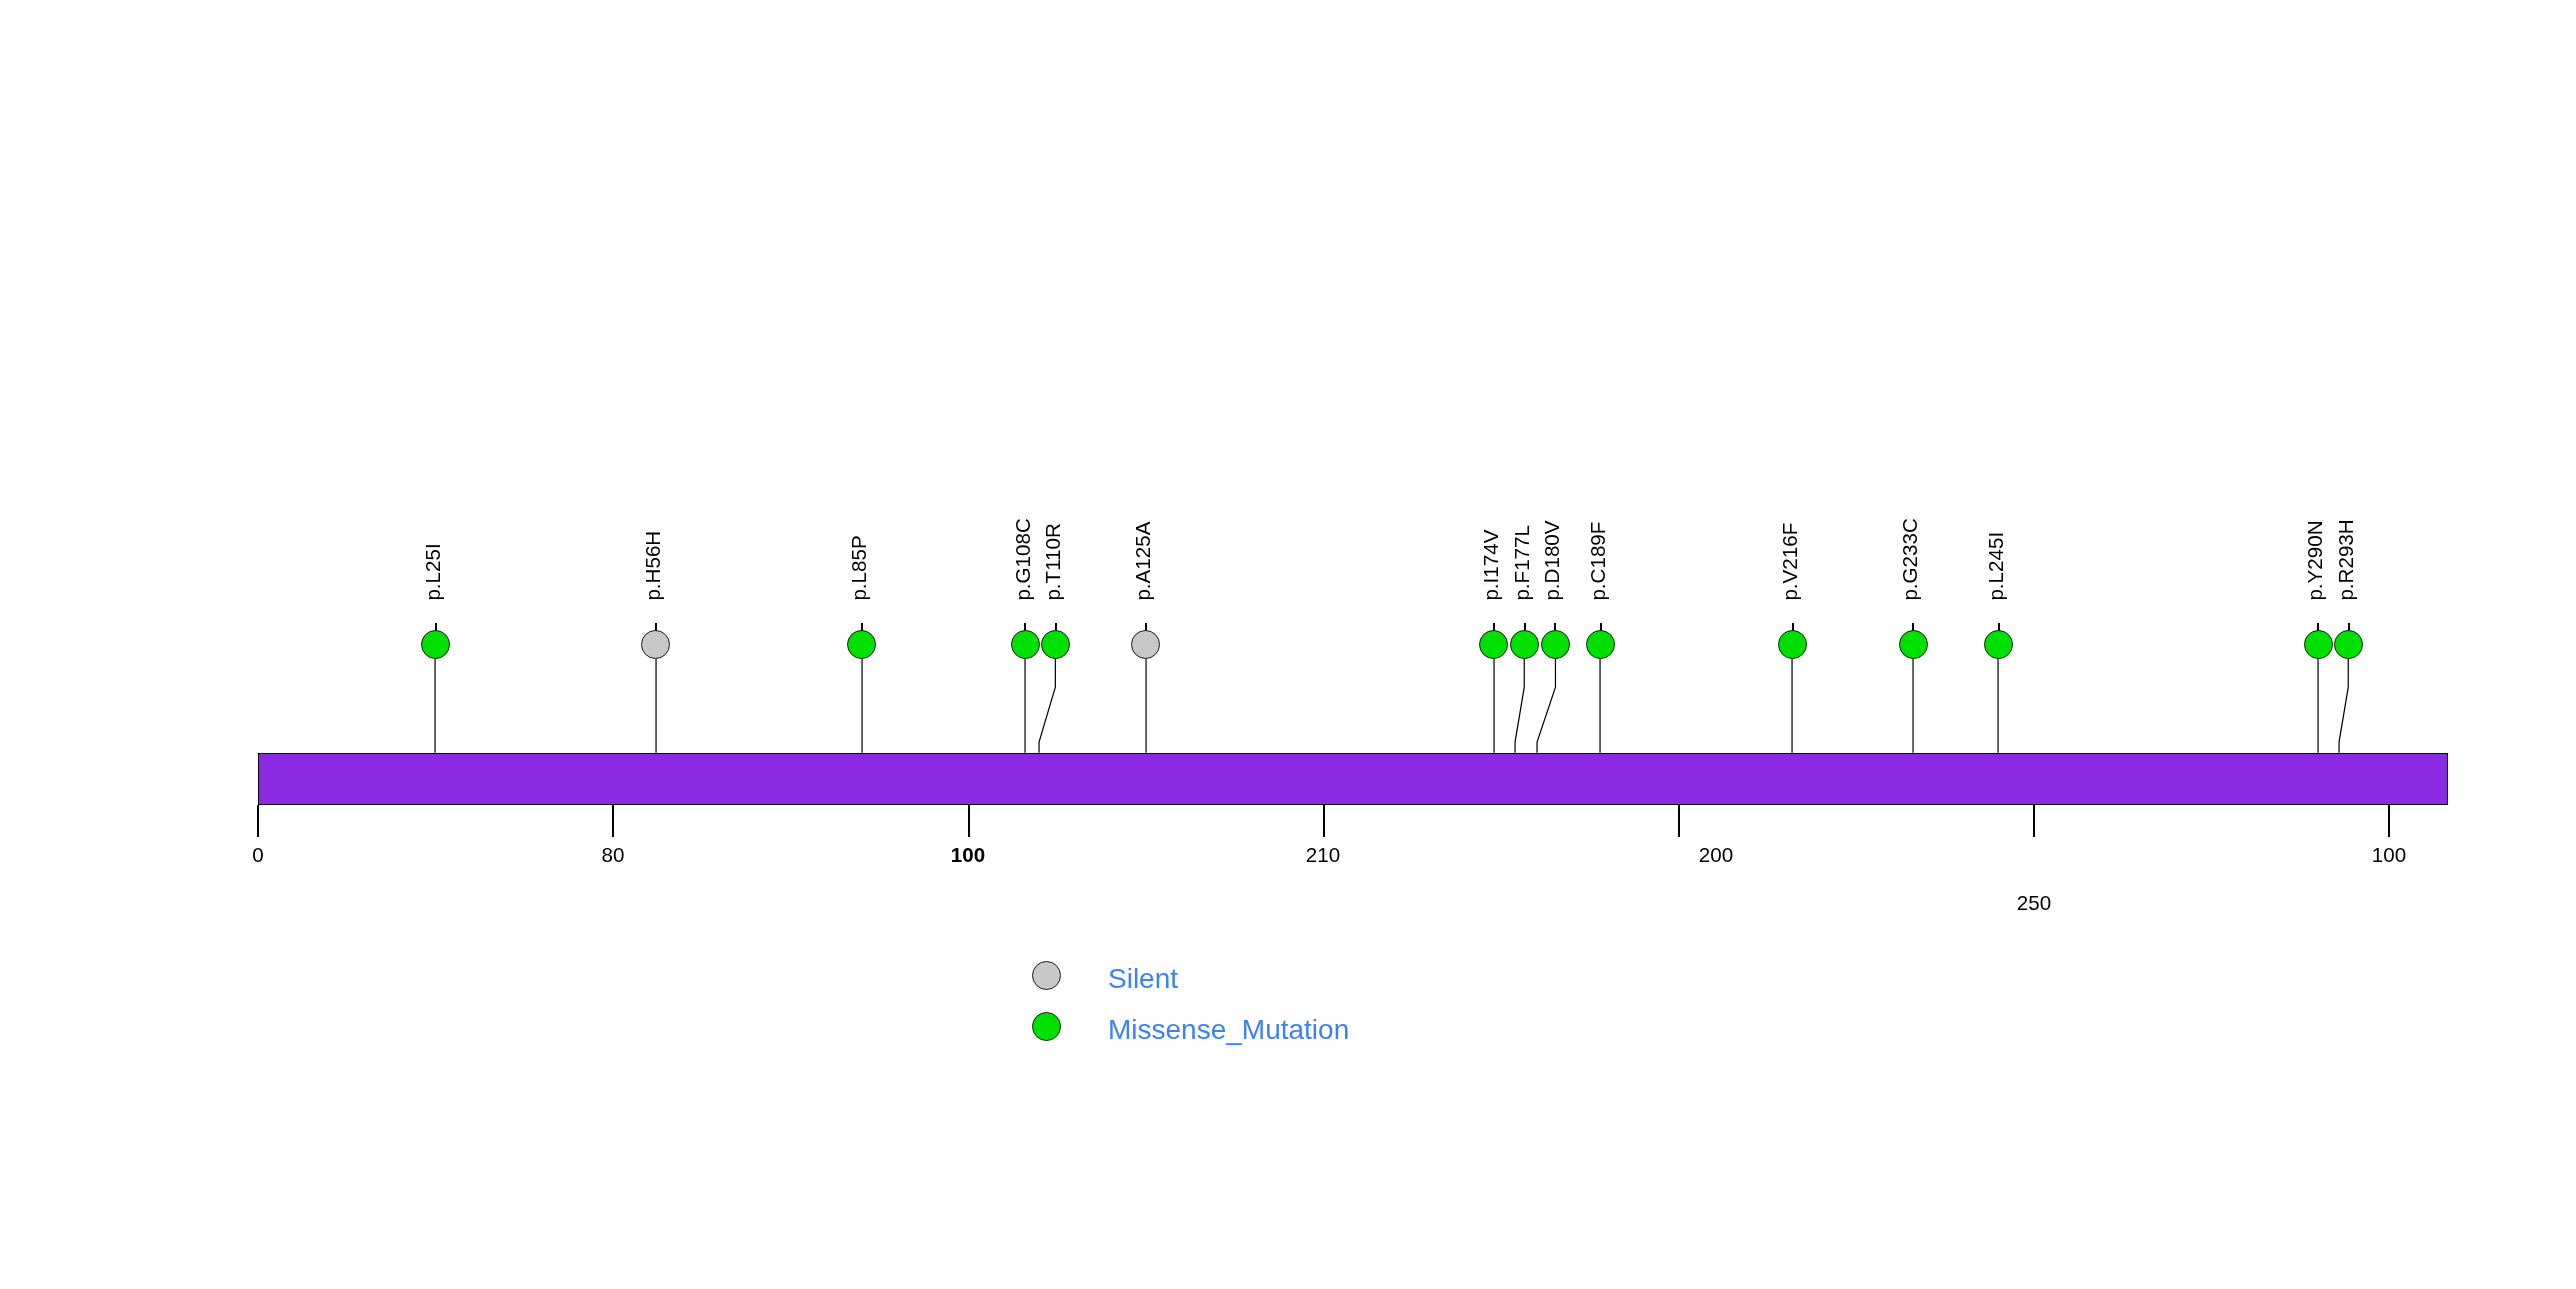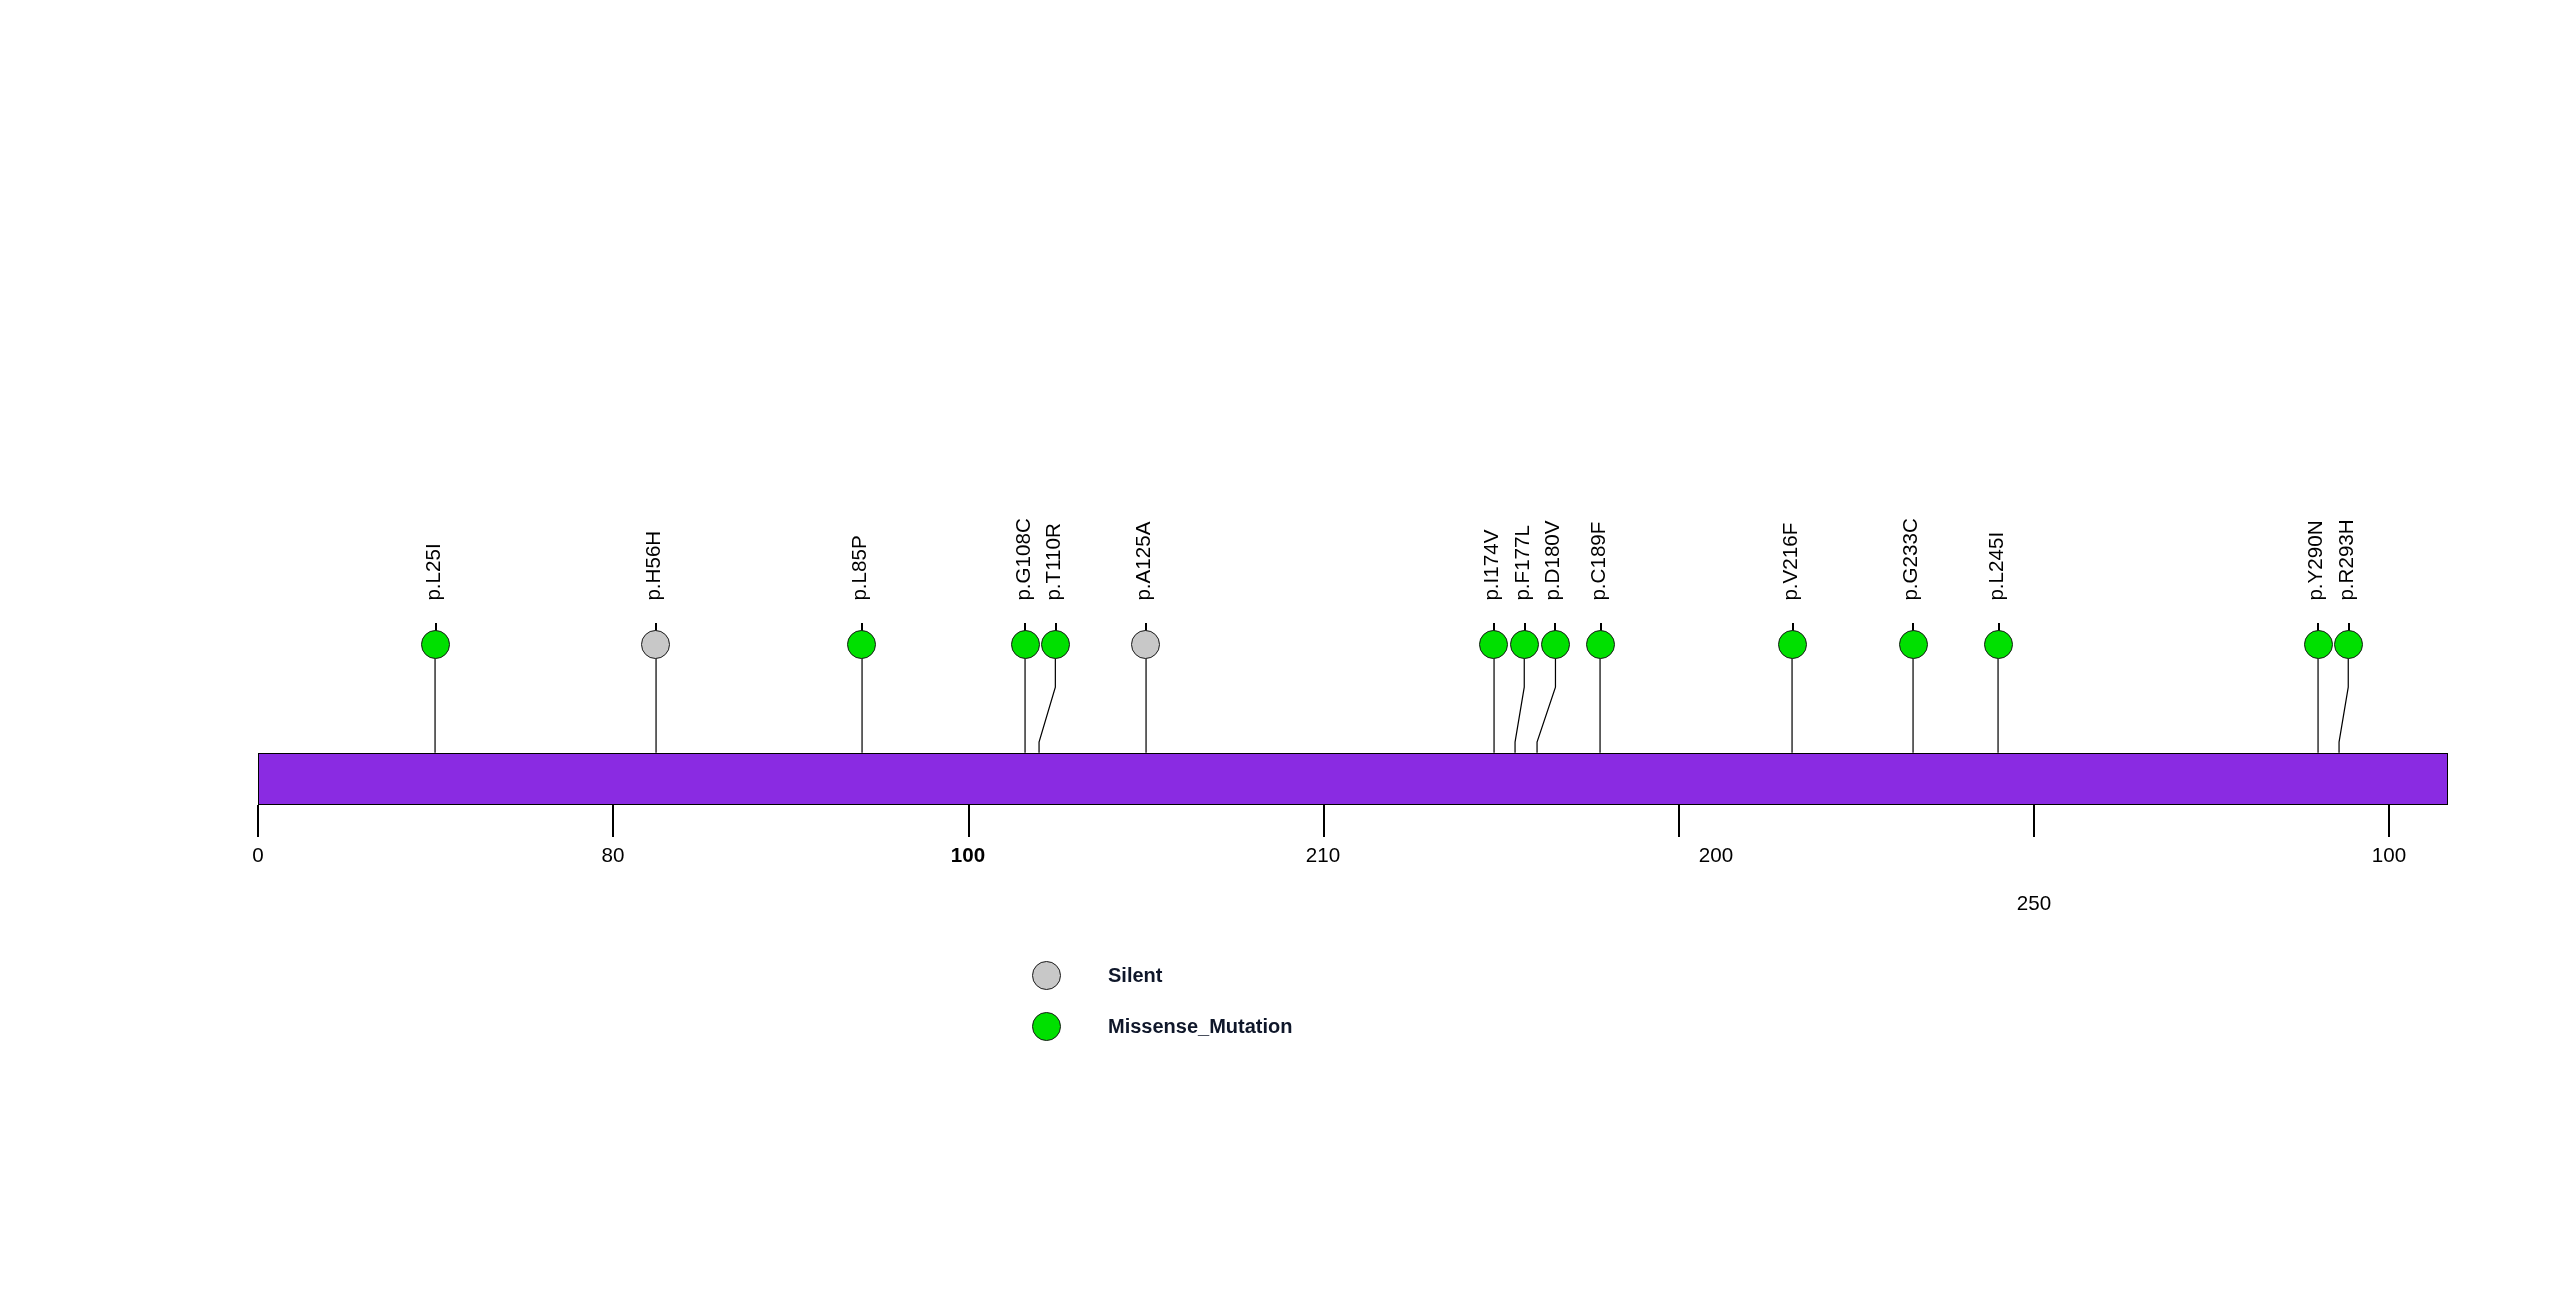--- a/index.html
+++ b/index.html
@@ -67,25 +67,24 @@
 
   
   .legend-dot {
     position: absolute;
     border: 1.1px solid #1a1a1a;
     border-radius: 50%;
     box-sizing: border-box;
   }
   .legend-label {
     position: absolute;
-    font-size: 20px;
-    color: #0f172a;
+    font-size: 28px;
+    color: #3b82f6;
     white-space: nowrap;
     line-height: 1;
-    font-weight: bold;
   }
 </style>
 </head>
 <body>
 
 <div id="plot">
 
   <div class="protein-bar" id="protein-bar" style="left: 258px; top: 753px; width: 2190px; height: 52px; background: rgb(138, 43, 226); border-color: rgb(0, 0, 0);"></div>
 
   <div id="axis-layer">

